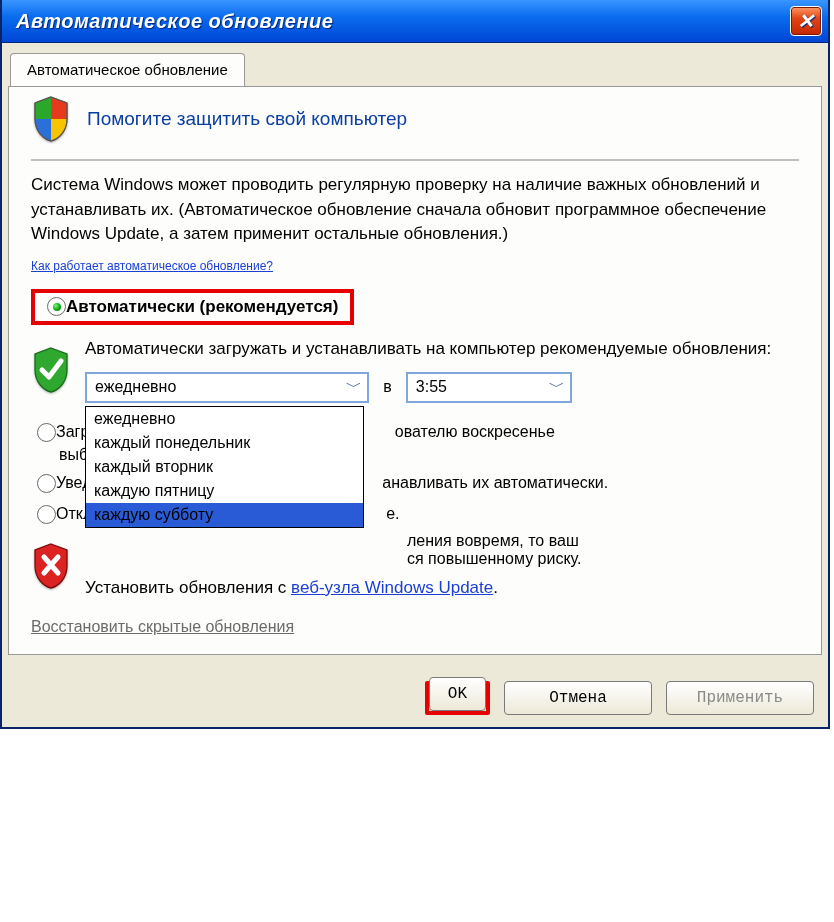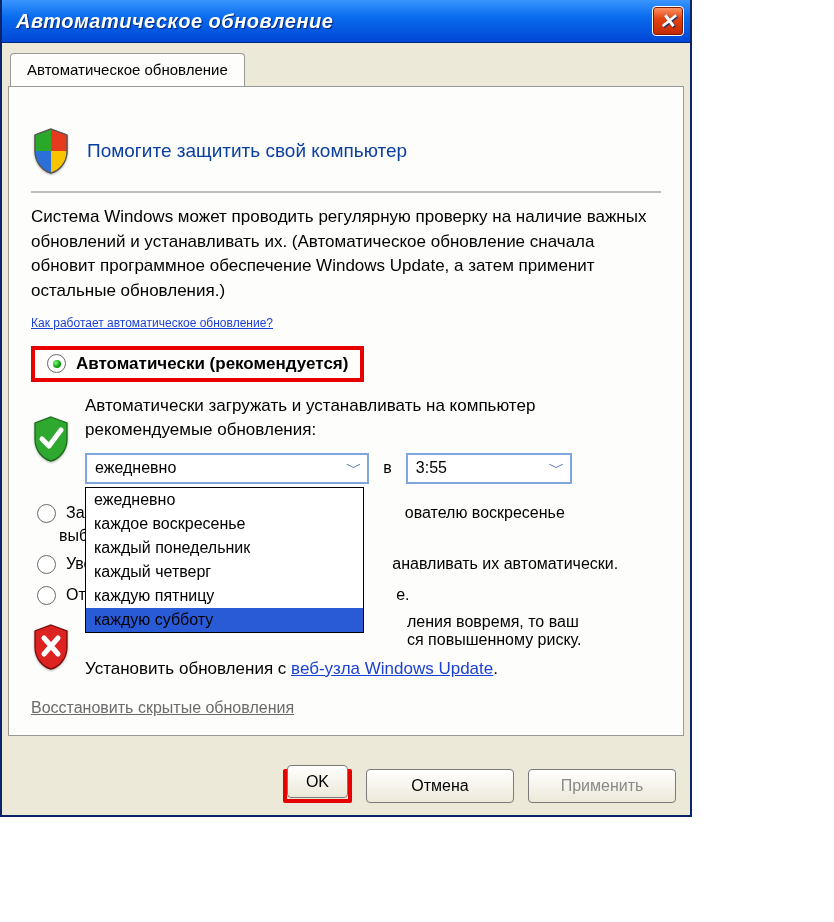--- a/index.html
+++ b/index.html
@@ -3,21 +3,21 @@
 <meta charset="utf-8">
 <style>
   html, body {
     margin: 0; padding: 0;
     font-family: Tahoma, Verdana, Arial, sans-serif;
     font-size: 15px;
     background: #fff;
     color: #000;
   }
   .window {
-    width: 692px;
+    width: 830px;
     border: 2px solid #0a246a;
     border-top: none;
     box-sizing: border-box;
     background: #ece9d8;
   }
   .titlebar {
     height: 42px;
     background: linear-gradient(to bottom, #3a95ff 0%, #0a6cee 40%, #0046d5 100%);
     display: flex;
     align-items: center;
@@ -47,22 +47,22 @@
     border:1px solid #999;
     border-bottom:none;
     padding: 7px 16px 8px 16px;
     font-size: 15px;
     border-radius: 4px 4px 0 0;
     z-index: 2;
   }
   .panel {
     border:1px solid #999;
     background:#fdfdfc;
-    margin: -1px 6px 23px 6px;
-    padding: 36px 22px 18px 22px;
+    margin: -1px 6px 16px 6px;
+    padding: 4px 22px 18px 22px;
     position:relative;
     z-index:1;
   }
 
   .heading-row {
     display:flex; align-items:center; gap:16px;
     border-bottom: 2px solid #bfbfbf;
     padding: 4px 0 16px 0;
     margin-bottom: 12px;
   }
@@ -77,21 +77,21 @@
     margin: 0 0 12px 0;
     color:#000;
   }
   a.link, .link {
     color:#1a3fd4;
     text-decoration: underline;
   }
   .link-row { margin: 4px 0 14px 0; font-size:12px; }
 
   .radio-row {
-    display:flex; align-items:center; gap:10px;
+    display:flex; align-items:center; gap:0;
     font-size:17px;
     padding:2px 6px;
   }
   .radio-row.bold b { font-weight:bold; }
   .highlight-red {
     border:4px solid #e60000;
     padding:2px 6px;
     margin: 2px 0 6px 0;
     display:inline-flex;
   }
@@ -153,20 +153,21 @@
     color:#6b6b6b;
     text-decoration: underline;
     font-size:16px;
     margin-top: 8px;
     display:inline-block;
   }
 
   .button-bar {
     display:flex; gap:14px; justify-content:flex-end;
     padding: 10px 14px 12px 3px;
+    font-family: Liberation Mono, monospace;
   }
   .btn {
     min-width: 110px;
     padding: 7px 18px;
     text-align:center;
     border:1px solid #7a7a7a;
     border-radius:4px;
     background: linear-gradient(to bottom, #ffffff, #ece9d8);
     font-size:16px;
     color:#000;
@@ -242,23 +243,22 @@
           </span>
           <span class="at-label">в</span>
           <span class="combo">
             <span>3:55</span>
             <span class="chev">﹀</span>
           </span>
 
           
           <div class="dropdown" style="left:0; top:34px;">
             <div class="opt">ежедневно</div>
-            <div class="opt">каждое воскресенье</div>
             <div class="opt">каждый понедельник</div>
-            <div class="opt">каждый четверг</div>
+            <div class="opt">каждый вторник</div>
             <div class="opt">каждую пятницу</div>
             <div class="opt selected">каждую субботу</div>
           </div>
         </div>
       </div>
     </div>
 
     
     <div class="radio-row" style="margin-top:18px">
       <span class="radio"></span>

